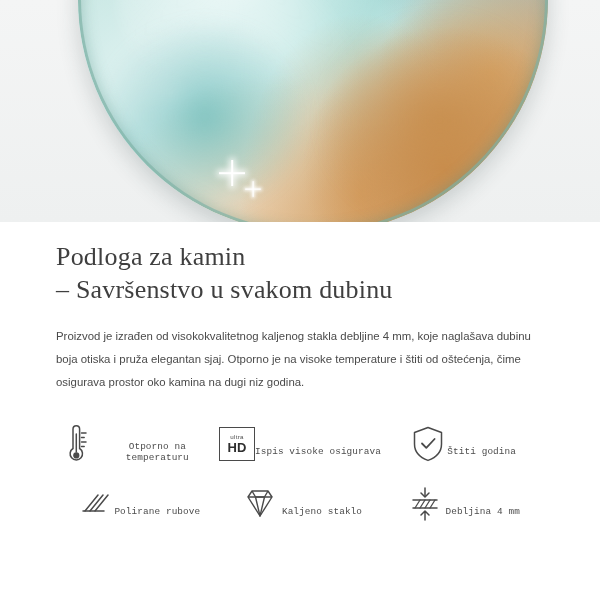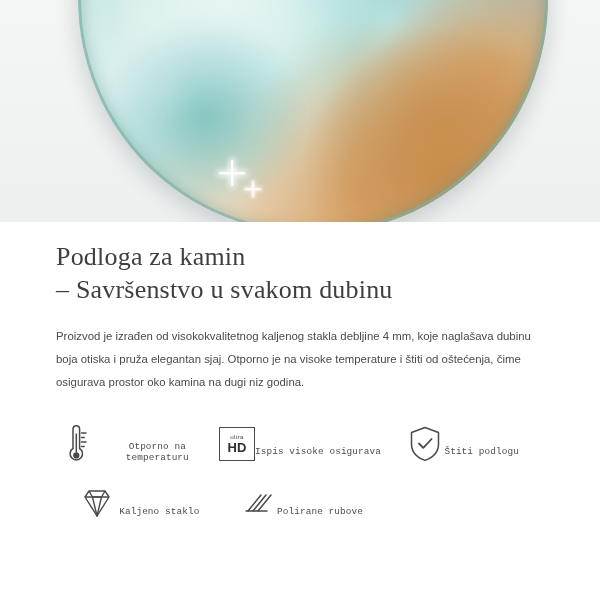--- a/index.html
+++ b/index.html
@@ -248,43 +248,60 @@
         <div class="feature-label">Ispis visoke osigurava</div>
       </div>
 
       <div class="feature">
         <div class="feature-icon">
           <svg width="38" height="42" viewBox="0 0 38 42" fill="none" stroke="#4a4a4a" stroke-width="1.5" stroke-linecap="round" stroke-linejoin="round">
             <path d="M19 4.5 L32.5 9.5 V21c0 8.2-5.6 13.6-13.5 16.4C11.1 34.6 5.5 29.2 5.5 21V9.5z"></path>
             <path d="M13 20.5 l4.3 4.4 L25.6 16" stroke-width="1.8"></path>
           </svg>
         </div>
-        <div class="feature-label">Štiti podlogu</div>
+        <div class="feature-label">Štiti godina</div>
+      </div>
+
+      <div class="feature">
+        <div class="feature-icon">
+          <svg width="40" height="38" viewBox="0 0 40 38" fill="none" stroke="#4a4a4a" stroke-width="1.5" stroke-linecap="round">
+            <line x1="11" y1="26" x2="24" y2="10"></line>
+            <line x1="16" y1="26" x2="29" y2="10"></line>
+            <line x1="21" y1="26" x2="34" y2="10"></line>
+            <line x1="9" y1="26" x2="30" y2="26"></line>
+          </svg>
+        </div>
+        <div class="feature-label">Polirane rubove</div>
       </div>
 
       <div class="feature">
         <div class="feature-icon">
           <svg width="44" height="40" viewBox="0 0 44 40" fill="none" stroke="#4a4a4a" stroke-width="1.4" stroke-linejoin="round">
             <path d="M10 13 H34 L22 32 Z"></path>
             <path d="M10 13 L14 7 H30 L34 13"></path>
             <path d="M14 7 L17.5 13 L22 32 L26.5 13 L30 7"></path>
             <path d="M17.5 13 H26.5"></path>
           </svg>
         </div>
         <div class="feature-label">Kaljeno staklo</div>
       </div>
 
       <div class="feature">
         <div class="feature-icon">
-          <svg width="40" height="38" viewBox="0 0 40 38" fill="none" stroke="#4a4a4a" stroke-width="1.5" stroke-linecap="round">
-            <line x1="11" y1="26" x2="24" y2="10"></line>
-            <line x1="16" y1="26" x2="29" y2="10"></line>
-            <line x1="21" y1="26" x2="34" y2="10"></line>
-            <line x1="9" y1="26" x2="30" y2="26"></line>
-          </svg>
-        </div>
-        <div class="feature-label">Polirane rubove</div>
-      </div>
-
+          <svg width="40" height="42" viewBox="0 0 40 42" fill="none" stroke="#4a4a4a" stroke-width="1.5" stroke-linecap="round" stroke-linejoin="round">
+            <line x1="20" y1="5" x2="20" y2="13"></line>
+            <path d="M16 10 L20 14 L24 10"></path>
+            <line x1="8" y1="17" x2="32" y2="17"></line>
+            <line x1="8" y1="25" x2="32" y2="25"></line>
+            <line x1="10" y1="25" x2="15" y2="17" stroke-width="1.2"></line>
+            <line x1="15" y1="25" x2="20" y2="17" stroke-width="1.2"></line>
+            <line x1="20" y1="25" x2="25" y2="17" stroke-width="1.2"></line>
+            <line x1="25" y1="25" x2="30" y2="17" stroke-width="1.2"></line>
+            <line x1="20" y1="37" x2="20" y2="29"></line>
+            <path d="M16 32 L20 28 L24 32"></path>
+          </svg>
+        </div>
+        <div class="feature-label">Debljina 4 mm</div>
+      </div>
 
     </div>
   </div>
 </div>
 
 </body></html>

